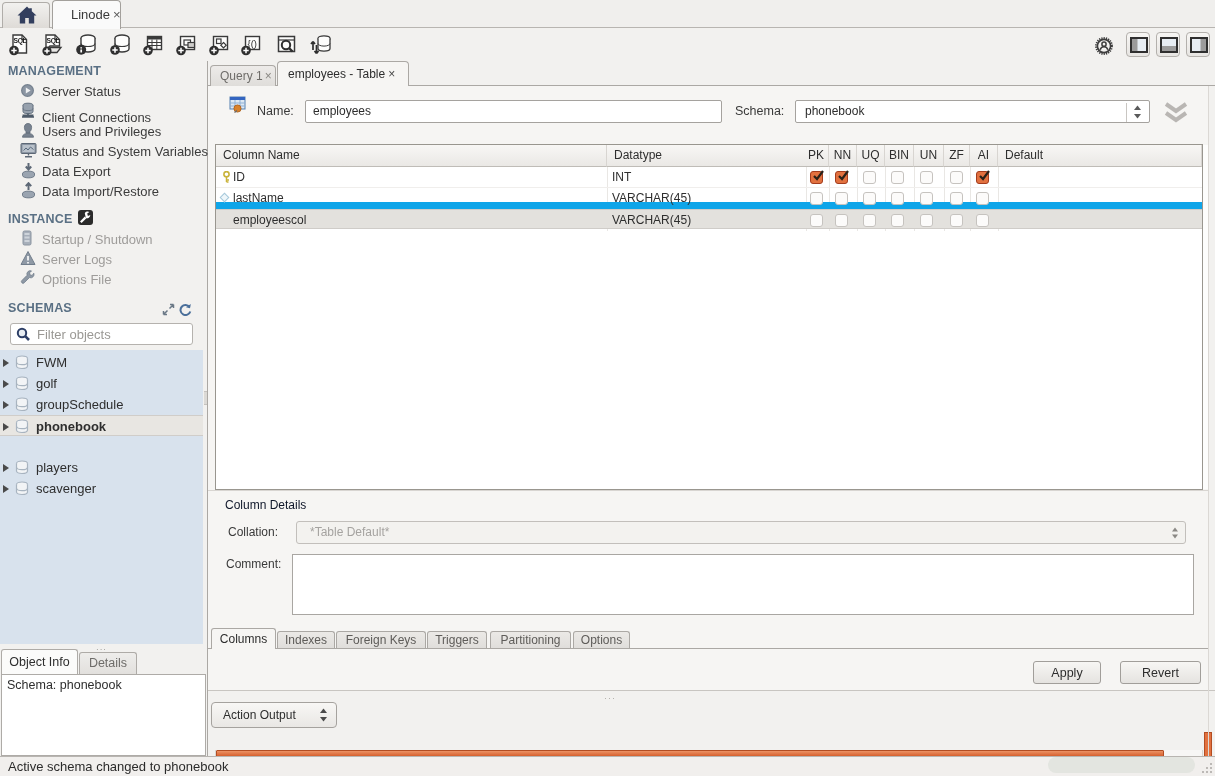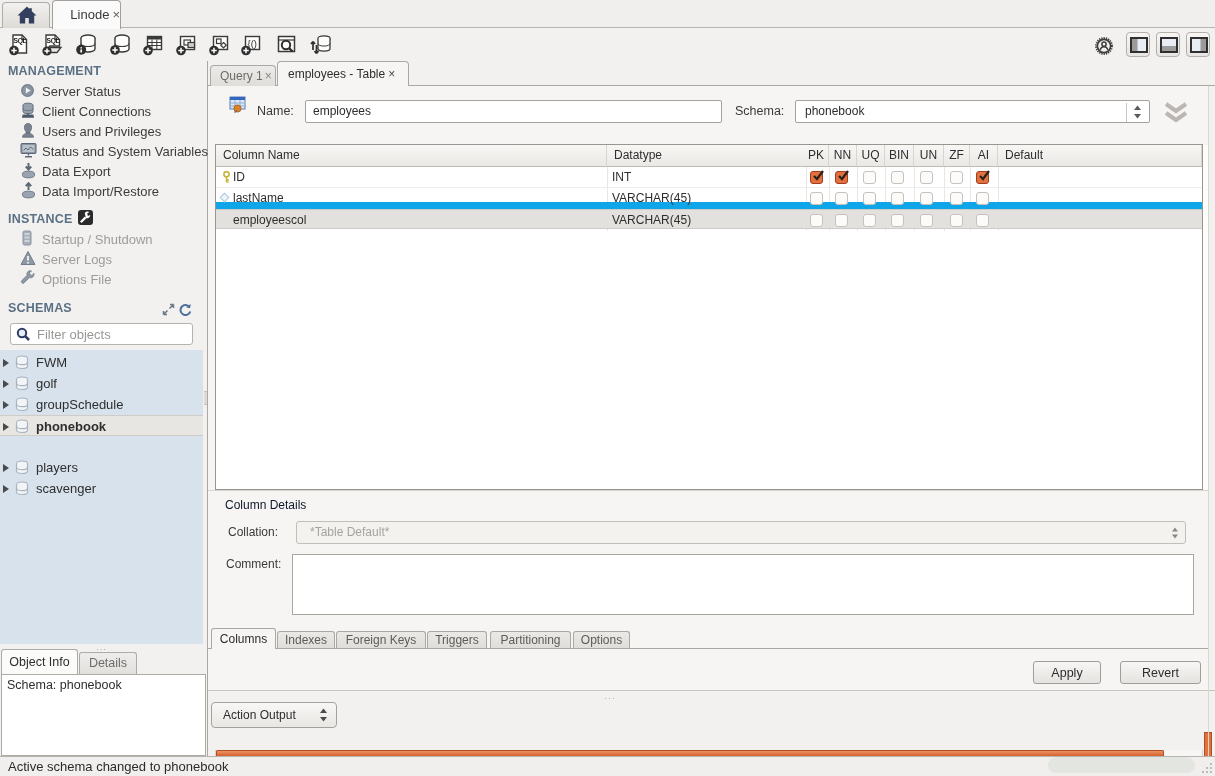--- a/index.html
+++ b/index.html
@@ -2,21 +2,21 @@
 <html><head>
 <meta charset="utf-8">
 <style>
 * { margin:0; padding:0; box-sizing:border-box; }
 html,body { width:1215px; height:776px; overflow:hidden; }
 body { font-family:"Liberation Sans", sans-serif; background:#f2f1ef; position:relative; }
 
 
 #titlebar { position:absolute; left:0; top:0; width:1215px; height:28px; background:#f0efed; border-bottom:1px solid #b8b5b1; }
 #hometab { position:absolute; left:2px; top:2px; width:48px; height:26px; background:linear-gradient(#f2f1ef,#dedbd7); border:1px solid #b0ada9; border-bottom:none; border-radius:4px 4px 0 0; }
-#conntab { position:absolute; left:52px; top:0px; width:69px; height:29px; background:#fafafa; border:1px solid #a3a09c; border-bottom:none; border-radius:4px 4px 0 0; font-size:13px; color:#3a3a3a; line-height:28px; padding-left:10px;text-align:right; }
+#conntab { position:absolute; left:52px; top:0px; width:69px; height:29px; background:#fafafa; border:1px solid #a3a09c; border-bottom:none; border-radius:4px 4px 0 0; font-size:13px; color:#3a3a3a; line-height:28px; padding-left:18px; }
 #conntab .x { color:#5a5a5a; font-size:13px; margin-left:3px; }
 
 
 #toolbar { position:absolute; left:0; top:29px; width:1215px; height:32px; background:#f2f1ef; }
 .tbico { position:absolute; top:4px; }
 
 
 .ptbtn { position:absolute; top:3px; width:24px; height:25px; border:1px solid #b3b0ac; border-radius:4px; background:linear-gradient(#f7f6f4,#e7e5e2); }
 .ptbtn svg { position:absolute; left:3px; top:4px; }
 
@@ -219,21 +219,21 @@
         <circle cx="7.5" cy="7.5" r="5.2" fill="#8b95a2"></circle>
         <path d="M5.8 4.4 L10.6 7.5 L5.8 10.6 Z" fill="#eef0f2"></path>
       </svg></div>
   <div class="sitem" style="top:23px">Server Status</div>
   <div class="sico" style="top:41px"><svg width="16" height="17" viewBox="0 0 16 17">
         <ellipse cx="8" cy="3.4" rx="5" ry="2.2" fill="#97a1ad" stroke="#626f7e" stroke-width="1"></ellipse>
         <path d="M3 3.4 L3 9.4 A5 2.2 0 0 0 13 9.4 L13 3.4" fill="#97a1ad" stroke="#626f7e" stroke-width="1"></path>
         <path d="M3 6.4 A5 2.2 0 0 0 13 6.4" fill="none" stroke="#626f7e" stroke-width="0.8"></path>
         <path d="M8 11.6 L8 13.5 M2 15 L14 15 M2.5 13.4 L13.5 13.4" stroke="#4d5a69" stroke-width="1.6"></path>
       </svg></div>
-  <div class="sitem" style="top:43px">Client Connections</div>
+  <div class="sitem" style="top:49px">Client Connections</div>
   <div class="sico" style="top:61px"><svg width="16" height="17" viewBox="0 0 16 17">
         <path d="M8 1.5 C10.4 1.5 11.6 3.2 11.6 5.4 C11.6 7 11 8.6 10 9.6 L10 11 L6 11 L6 9.6 C5 8.6 4.4 7 4.4 5.4 C4.4 3.2 5.6 1.5 8 1.5 Z" fill="#78828f" stroke="#5d6876" stroke-width="0.8"></path>
         <path d="M2.5 14.5 C3 12.4 5 11.4 8 11.4 C11 11.4 13 12.4 13.5 14.5 L13.5 15.2 L2.5 15.2 Z" fill="#78828f" stroke="#5d6876" stroke-width="0.8"></path>
       </svg></div>
   <div class="sitem" style="top:63px">Users and Privileges</div>
   <div class="sico" style="top:81px"><svg width="17" height="16" viewBox="0 0 17 16">
         <rect x="1" y="1.5" width="15" height="10" rx="1" fill="#8b95a2" stroke="#5d6876" stroke-width="1"></rect>
         <rect x="2.5" y="3" width="12" height="7" fill="#b9c1ca"></rect>
         <path d="M3.5 8.5 L6 6 L8 8 L10.5 5 L13.5 7.5" stroke="#5a6b7e" stroke-width="1" fill="none"></path>
         <path d="M8.5 12 L8.5 13.5 M5 14.8 L12 14.8" stroke="#5d6876" stroke-width="1.4"></path>

